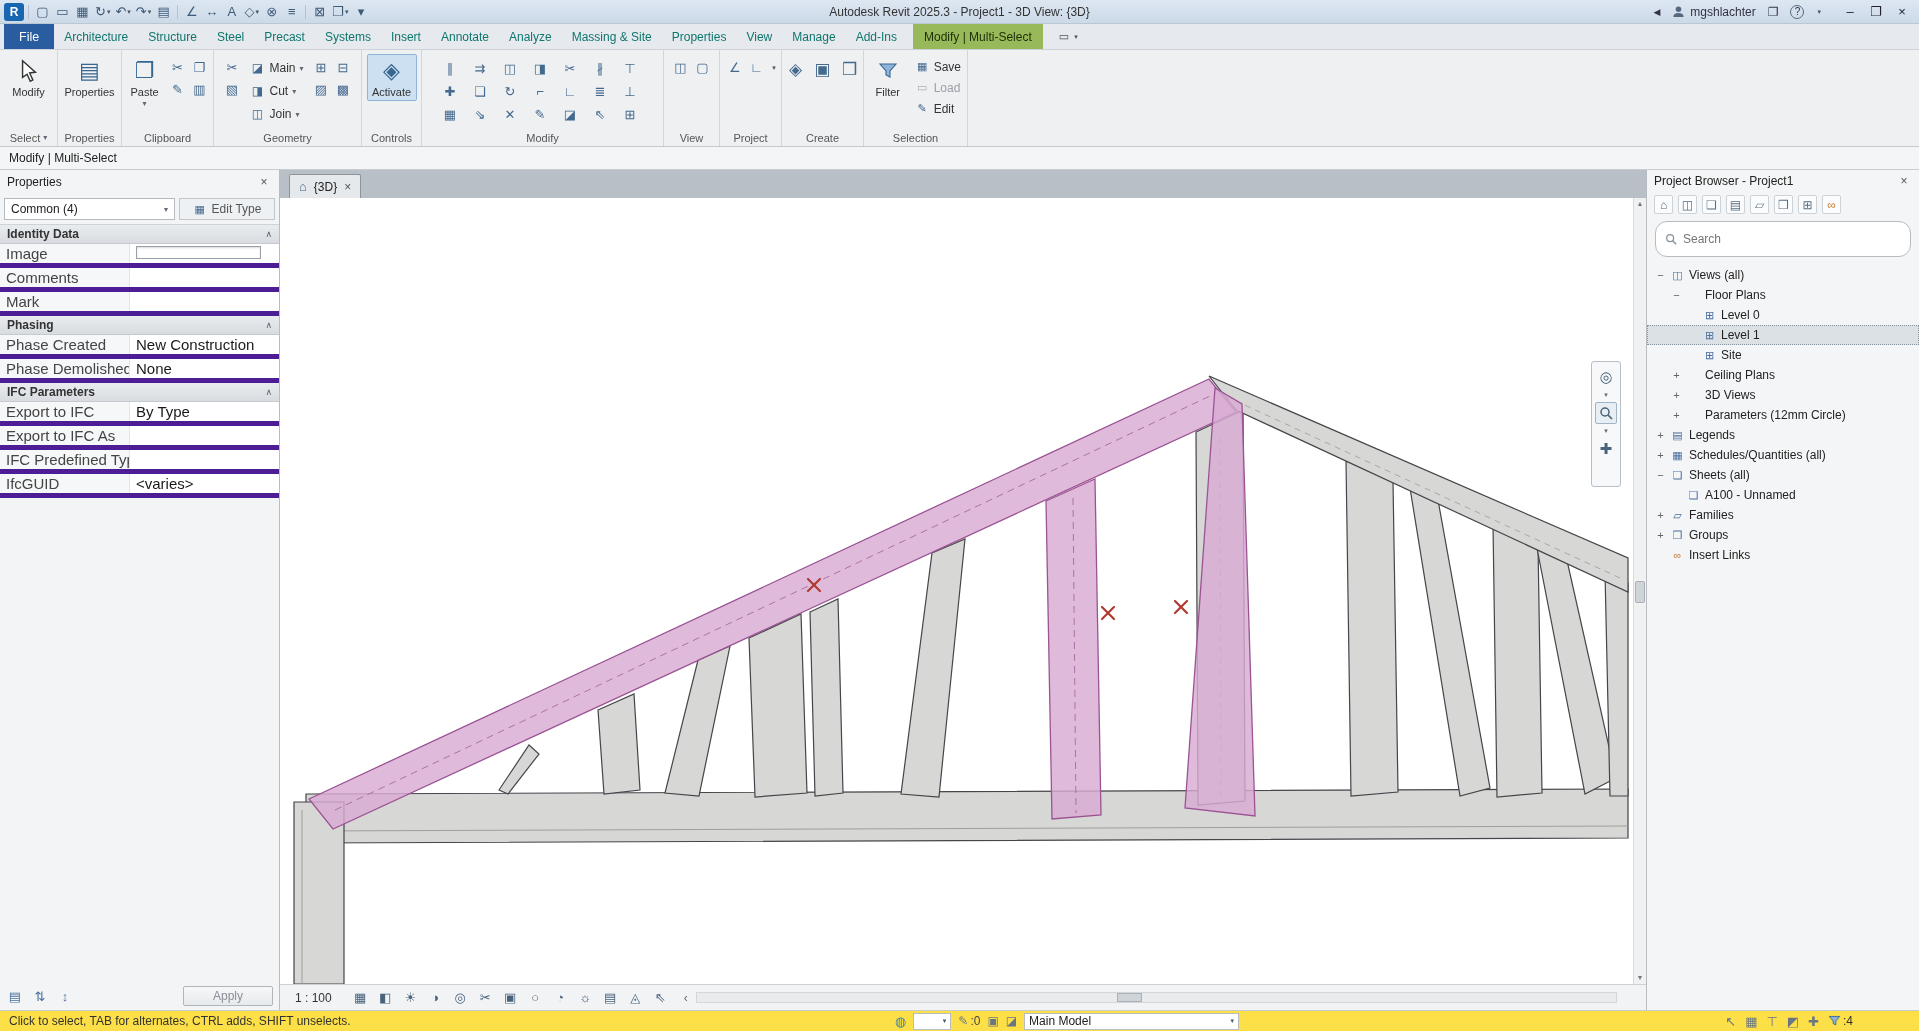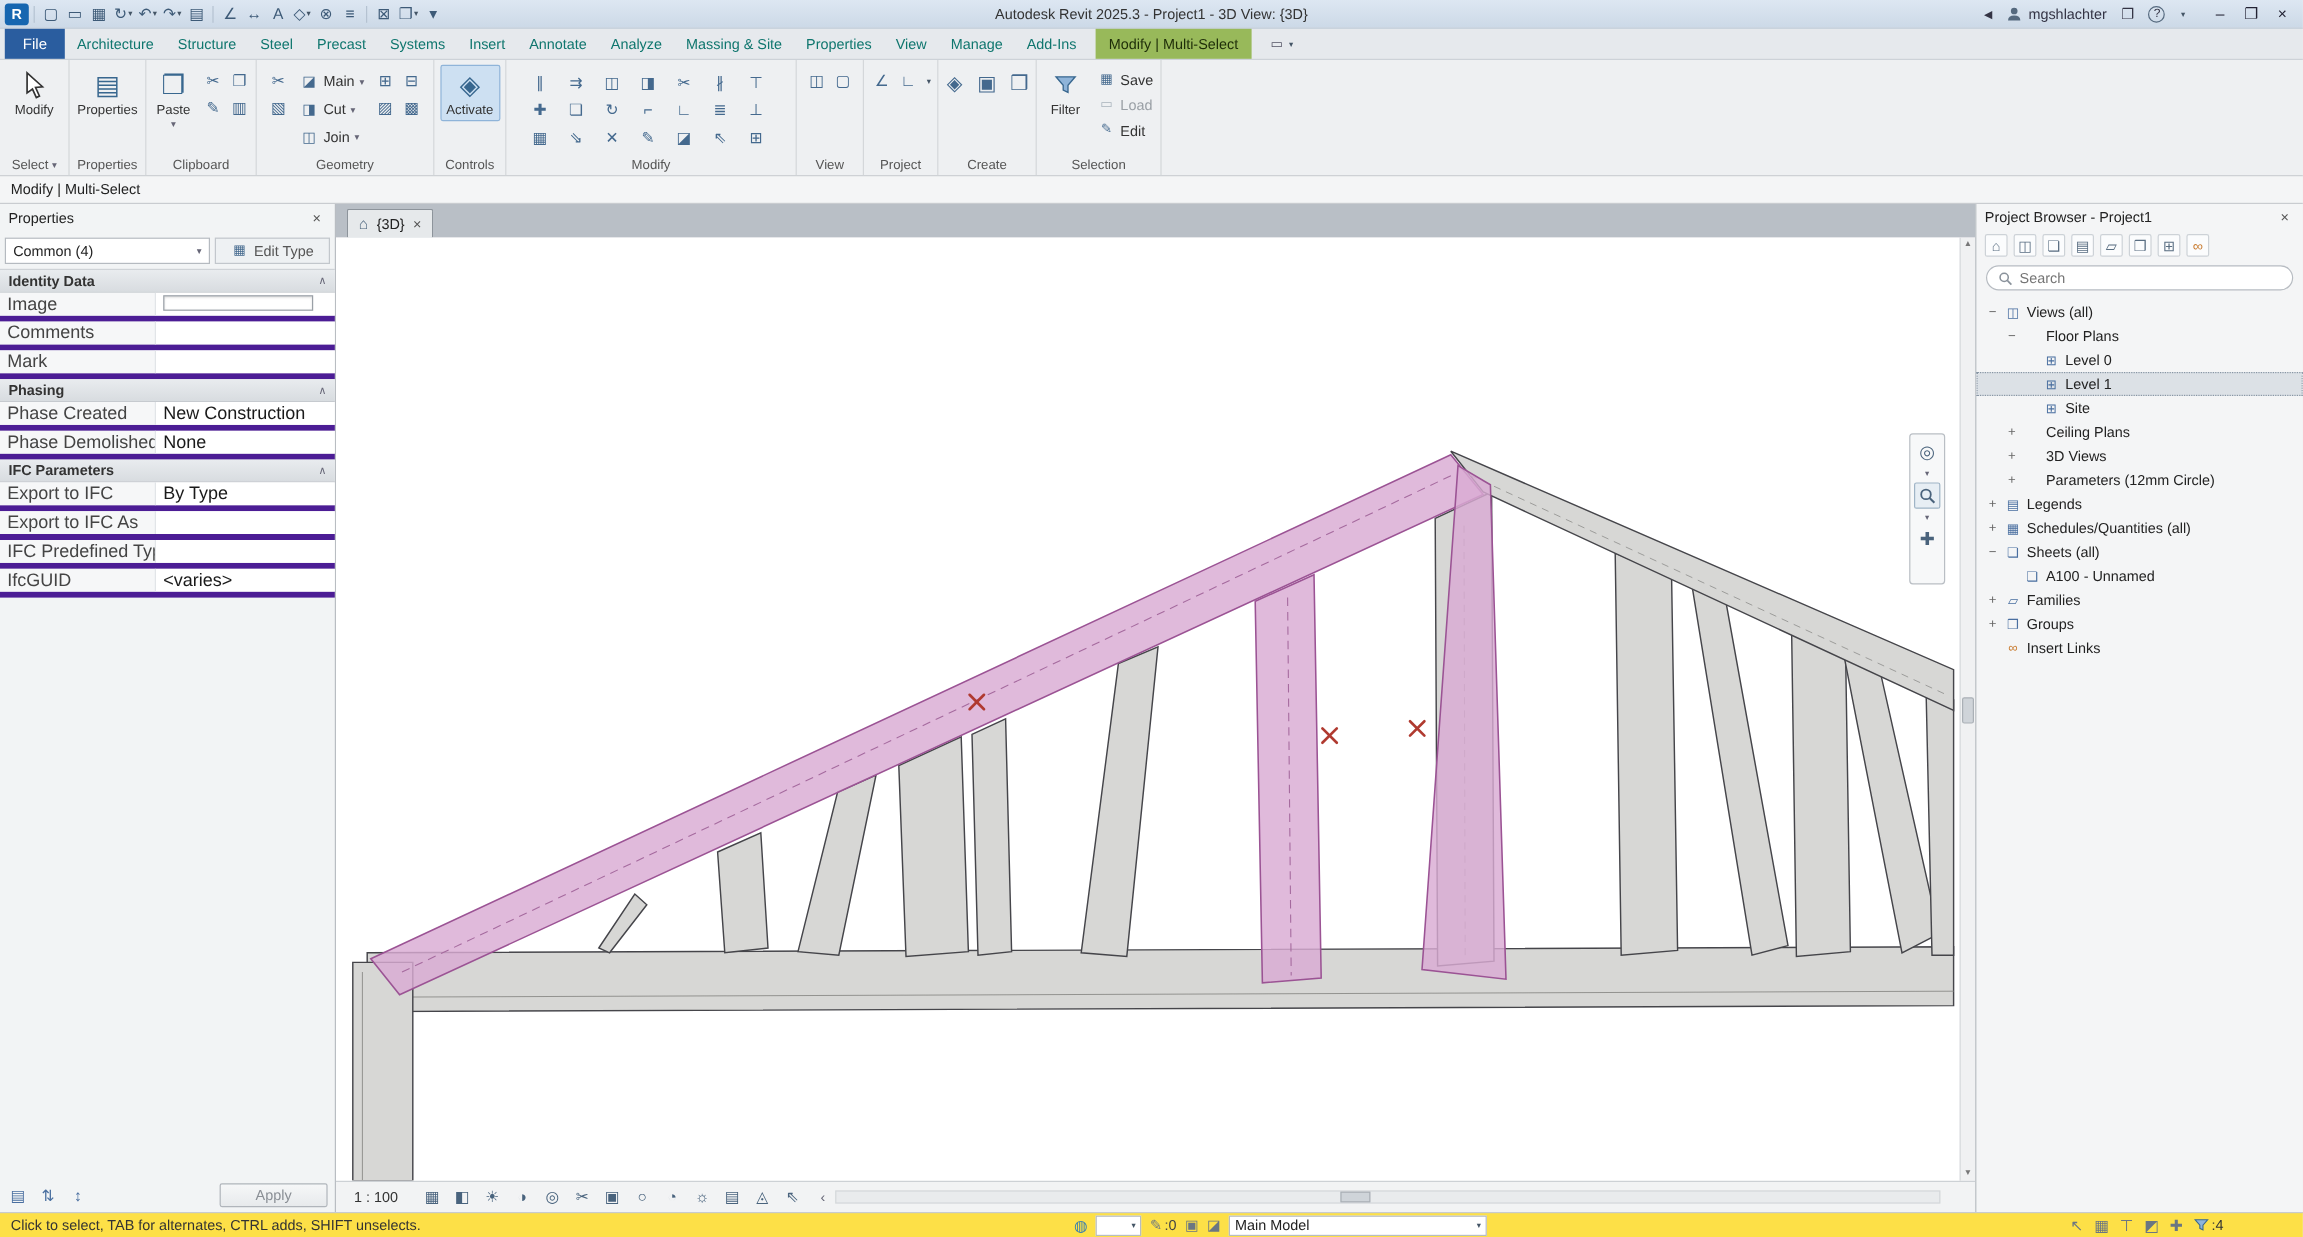--- a/index.html
+++ b/index.html
@@ -110,21 +110,21 @@
 .hleft{color:#667;font-size:12px;margin-left:10px}
 .hscroll{position:relative;flex:1;height:11px;background:#e9ebed;border:1px solid #d4d7da;margin:0 6px}
 .hthumb{position:absolute;top:0;height:9px;width:25px;left:420px;background:#cfd4d9;border:1px solid #aab0b6}
 .corner{width:13px;height:26px}
 
 
 .browser{position:absolute;top:170px;right:0;width:273px;height:840px;background:#f4f5f6;border-left:1px solid #b9bdc2;display:flex;flex-direction:column;font-size:12px}
 .btitle{height:22px;display:flex;align-items:center;padding:0 7px;color:#222}
 .btools{height:25px;display:flex;align-items:center;gap:5px;padding:0 7px}
 .btool{width:19px;height:19px;display:flex;align-items:center;justify-content:center;font-size:12px;color:#5a6e82;border:1px solid #cdd2d7;background:#fbfcfd;border-radius:2px}
-.bsearch{margin:4px 8px 6px;height:21px;border:1px solid #b7bcc2;border-radius:12px;background:#fff;display:flex;align-items:center;padding:0 9px;gap:6px}
+.bsearch{margin:4px 8px 6px;height:36px;border:1px solid #b7bcc2;border-radius:12px;background:#fff;display:flex;align-items:center;padding:0 9px;gap:6px}
 .bsearch input{border:none;outline:none;flex:1;font-size:12px;color:#333;background:transparent;font-family:"Liberation Sans",sans-serif}
 .tree{flex:1;overflow:hidden;padding-top:2px}
 .trow{height:20px;display:flex;align-items:center;gap:4px;white-space:nowrap;color:#222}
 .trow.sel{background:#dce1e6;outline:1px dotted #8896a4;outline-offset:-1px}
 .texp{width:11px;text-align:center;color:#666;font-size:11px;flex:none}
 .ticon{width:15px;text-align:center;font-size:11px;color:#4a6fa0;flex:none}
 
 
 .statusbar{position:absolute;bottom:0;left:0;right:0;height:21px;background:#fde047;border-top:1px solid #c8cbce;display:flex;align-items:center;padding:0 9px;color:#333}
 #status-center{position:absolute;left:895px;display:flex;align-items:center;gap:7px}

